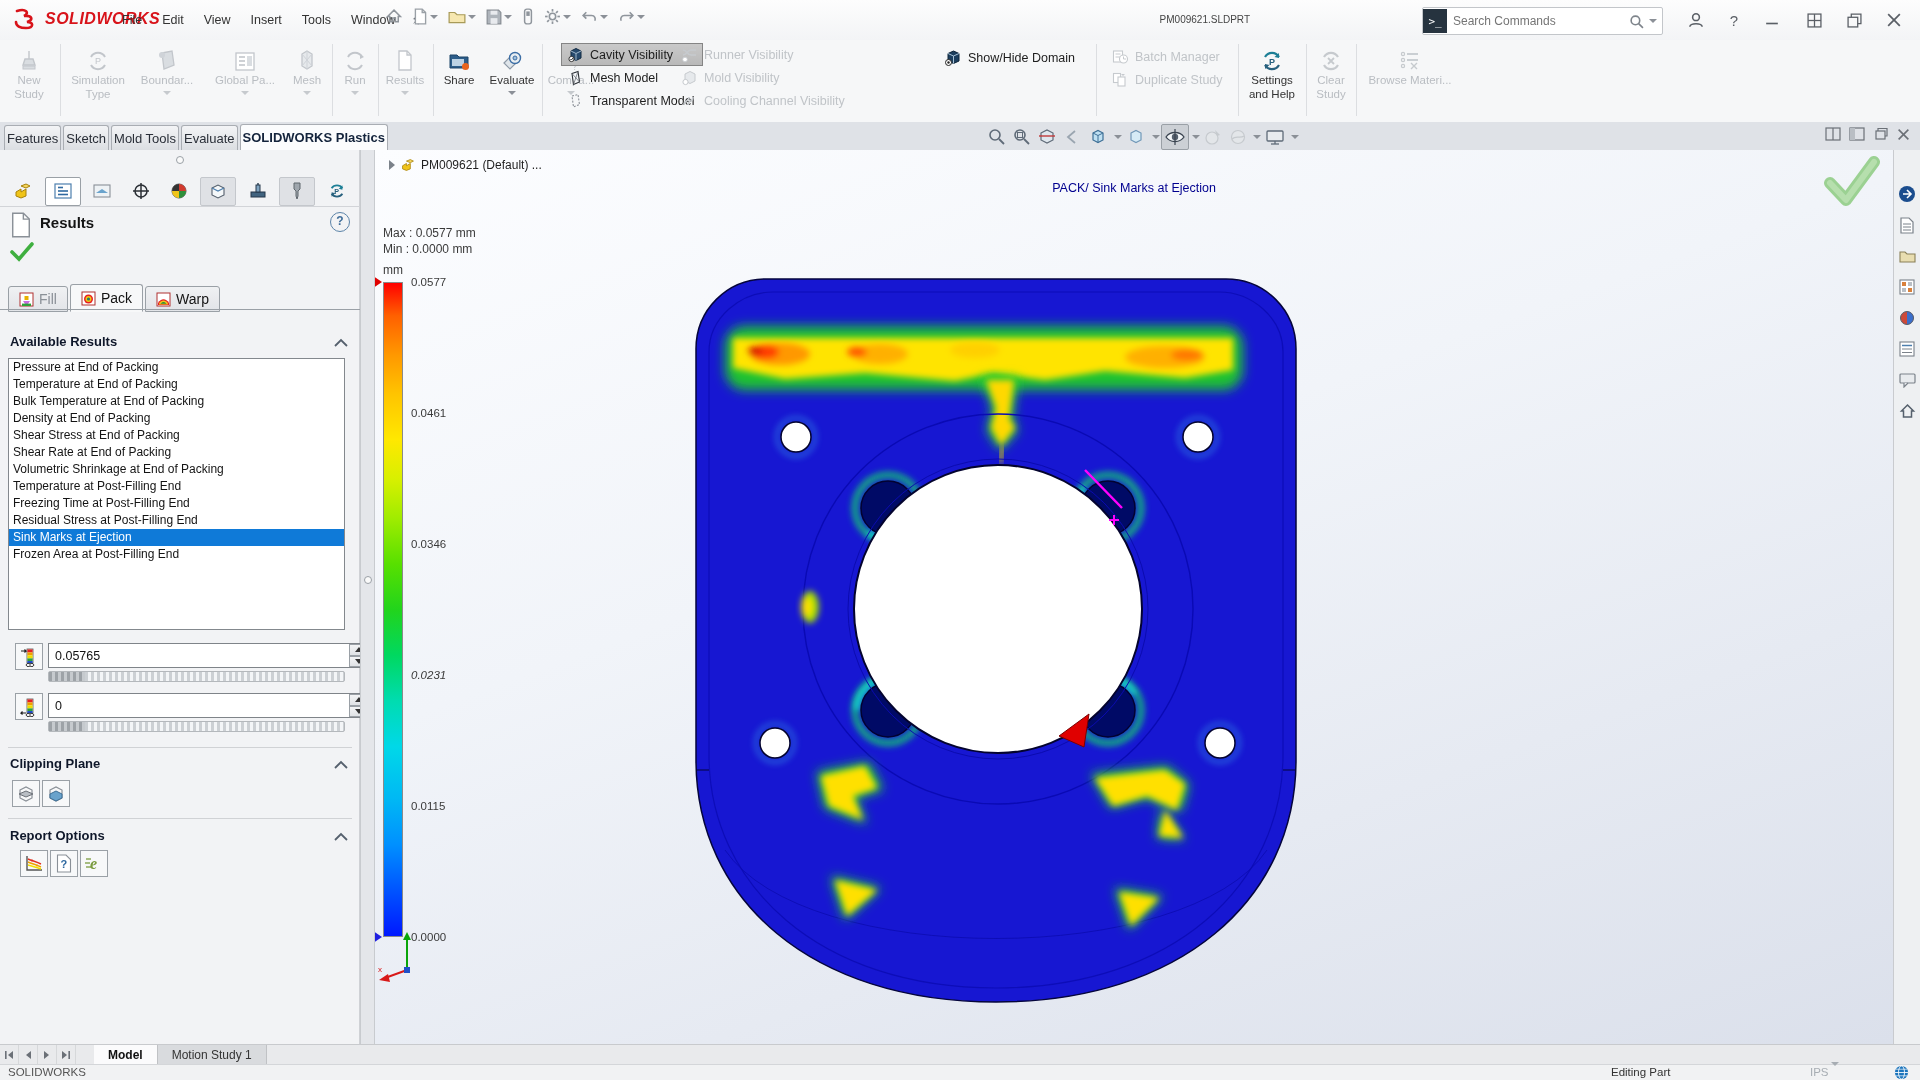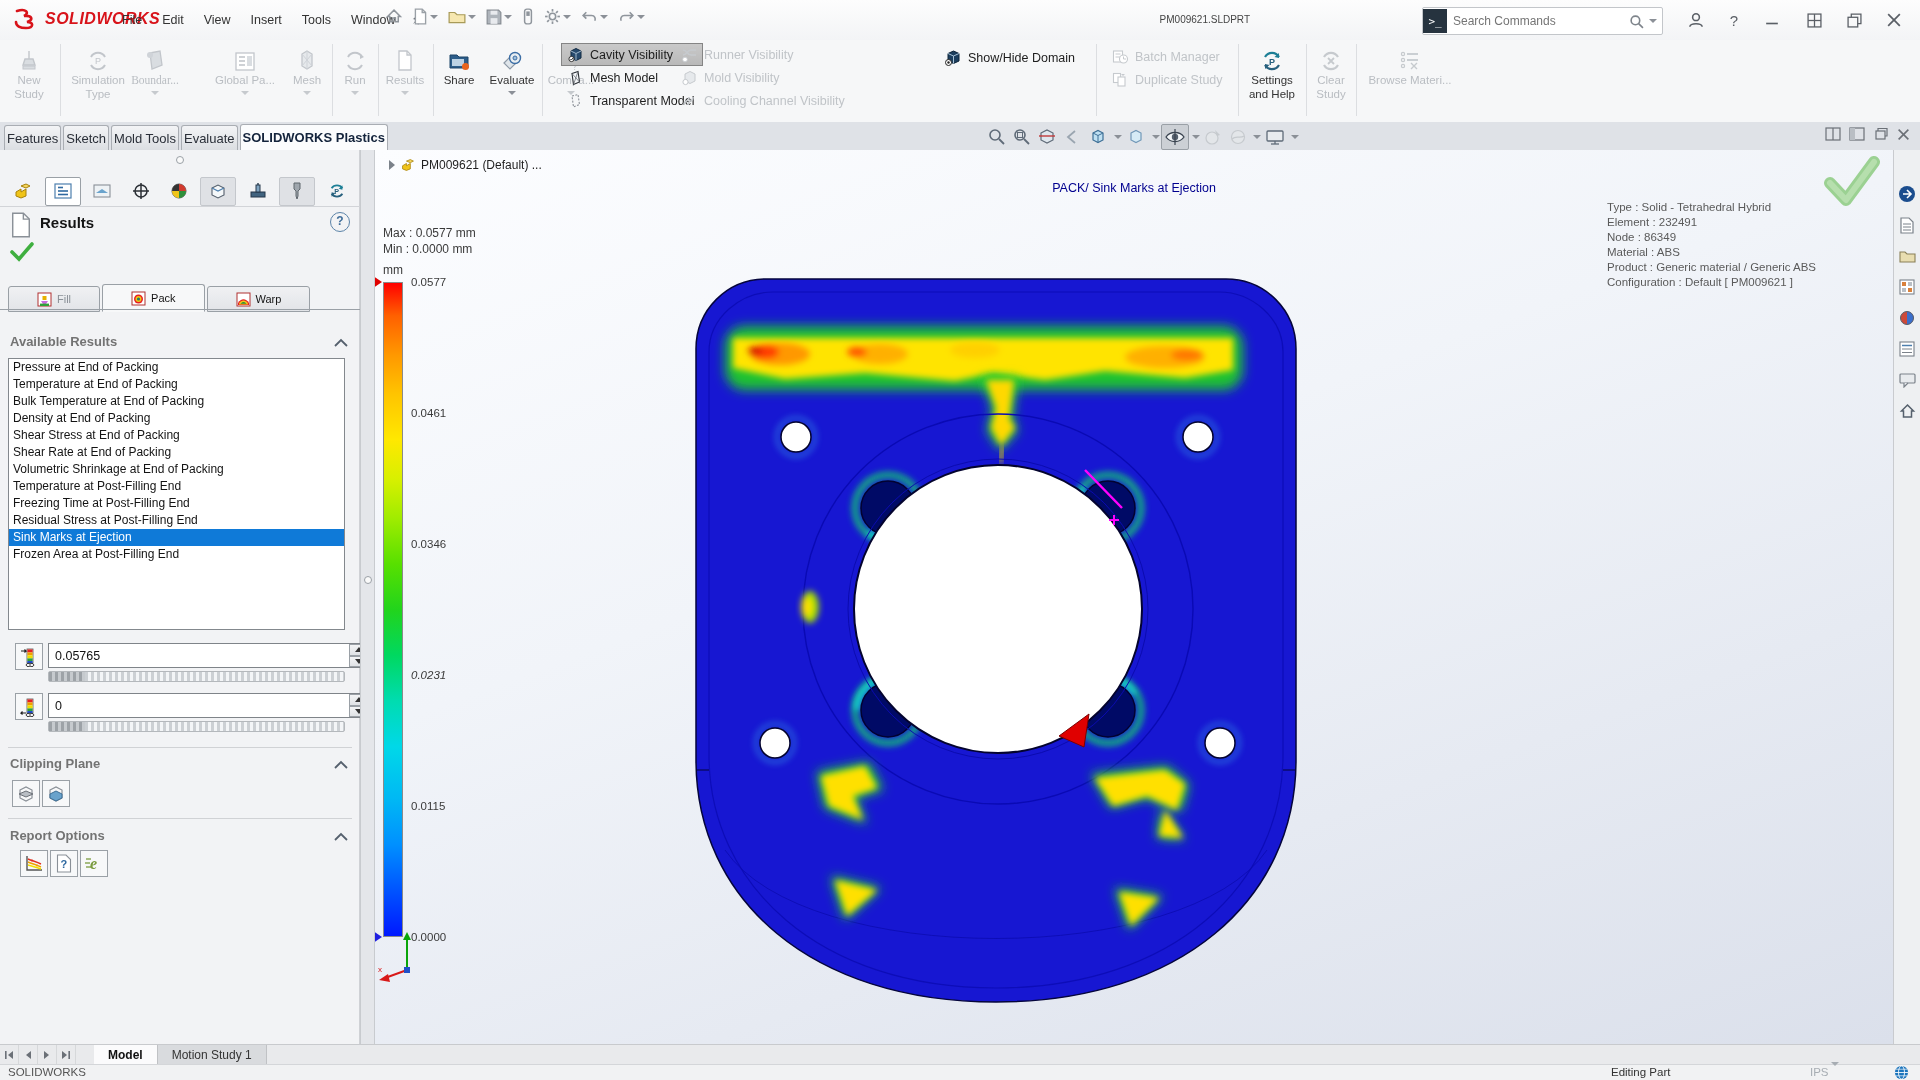--- a/index.html
+++ b/index.html
@@ -60,21 +60,21 @@
   .paneicons{position:absolute;right:10px;top:5px;display:flex;gap:8px;align-items:center;}
   
   .leftpanel{position:absolute;left:0;top:150px;width:360px;height:894px;
     background:#f2f3f5;border-right:1px solid #cfd1d5;box-sizing:border-box;}
   .ptoolrow{position:absolute;left:0;top:26px;width:360px;height:31px;border-bottom:1px solid #d2d4d8;
     display:flex;align-items:center;justify-content:space-around;padding:0 4px;box-sizing:border-box;}
   .ptool{width:34px;height:27px;display:flex;align-items:center;justify-content:center;border-radius:2px;}
   .ptool.active{background:#fff;border:1px solid #9aa0a6;}
   .ptool.shade{background:#dfe1e5;border:1px solid #c4c7cc;}
   .pm-title{position:absolute;left:40px;top:64px;font-size:15px;font-weight:bold;color:#141414;}
-  .sechdr{font-size:13px;font-weight:bold;color:#737373;}
+  .sechdr{font-size:13px;font-weight:bold;color:#0f172a;}
   .chev{position:absolute;width:14px;height:9px;}
   .listbox{position:absolute;left:8px;top:208px;width:337px;height:272px;background:#fff;
     border:1px solid #83888d;box-sizing:border-box;overflow:hidden;}
   .li{height:17px;line-height:17px;font-size:12px;color:#141414;padding-left:4px;white-space:nowrap;}
   .li.sel{background:#0f7ad8;color:#fff;}
   .spinwrap{position:absolute;left:48px;width:297px;height:25px;padding-left:24px;}
   .spinwrap input{position:absolute;left:0;top:0;width:100%;height:25px;border:1px solid #7f8489;
     font-size:12.5px;padding:0 22px 0 6px;box-sizing:border-box;font-family:"Liberation Sans",sans-serif;color:#111;}
   .spincol{position:absolute;right:1px;top:1px;width:19px;height:23px;display:flex;flex-direction:column;}
   .spinbtn{flex:1;background:linear-gradient(#f4f5f6,#dfe2e5);border:1px solid #9aa0a6;
@@ -83,21 +83,21 @@
   .tri-d{width:0;height:0;border-left:4px solid transparent;border-right:4px solid transparent;border-top:5px solid #333;}
   .ribbed{position:absolute;left:48px;width:297px;height:11px;border:1px solid #b4b8bc;border-radius:2px;
     background:repeating-linear-gradient(90deg,#ccd0d4 0 3px,#f3f5f7 3px 6px);box-sizing:border-box;}
   .ribbed .thumb{position:absolute;left:0;top:0;height:100%;width:36px;
     background:repeating-linear-gradient(90deg,#9da2a7 0 3px,#c6cace 3px 6px);}
   .iconbtn{position:absolute;width:28px;height:27px;background:#f7f8f9;border:1px solid #9aa0a6;
     display:flex;align-items:center;justify-content:center;box-sizing:border-box;}
   .pdivider{position:absolute;left:8px;width:344px;height:1px;background:#d0d2d5;}
   
   .ptabs{position:absolute;left:8px;top:134px;display:flex;align-items:flex-end;}
-  .ptab{height:24px;display:flex;align-items:center;gap:5px;padding:0 28px;font-size:11px;color:#141414;
+  .ptab{height:24px;display:flex;align-items:center;gap:5px;padding:0 10px;font-size:14px;color:#141414;
     background:linear-gradient(#f0f1f3,#e2e4e8);border:1px solid #9aa0a6;border-radius:3px 3px 0 0;margin-right:2px;}
   .ptab.dis{color:#8a9097;}
   .ptab.active{background:#f7f8f9;height:26px;border-bottom:1px solid #f7f8f9;font-weight:normal;}
   .ptabbase{position:absolute;left:0;top:159px;width:360px;height:1px;background:#9aa0a6;}
   
   .splitter{position:absolute;left:360px;top:150px;width:15px;height:894px;background:#e4e6ea;
     border-left:1px solid #c8cbcf;border-right:1px solid #c8cbcf;box-sizing:border-box;}
   .grip-dot{position:absolute;left:4px;width:6px;height:6px;border-radius:50%;
     background:#fafafa;border:1px solid #9aa0a6;}
   
@@ -278,21 +278,21 @@
     <div class="bigbtn dis" style="left:61px;width:74px;">
       <div class="bico">
           <svg width="24" height="24" viewBox="0 0 24 24">
             <path d="M5 8 A8 8 0 0 1 19 8 M19 16 A8 8 0 0 1 5 16" fill="none" stroke="#c2c6cb" stroke-width="2"></path>
             <text x="9" y="15" font-size="9" fill="#c2c6cb" font-family="Liberation Sans">P</text>
           </svg>
         </div>
       <div>Simulation</div>
         <div>Type</div>
     </div>
-    <div class="bigbtn dis" style="left:119px;width:72px;font-family:Liberation Serif, serif;">
+    <div class="bigbtn dis" style="left:131px;width:72px;">
       <div class="bico">
           <svg width="22" height="24" viewBox="0 0 22 24">
             <path d="M6 4 L16 2 L18 16 L8 20 Z" fill="#d9dde1" stroke="#c2c6cb" stroke-width="1.3"></path>
             <circle cx="6" cy="6" r="3" fill="#cfd3d8"></circle>
           </svg>
         </div>
       <div>Boundar...</div>
         <div class="ddown dis"></div>
     </div>
     <div class="bigbtn dis" style="left:207px;width:76px;">
@@ -985,28 +985,20 @@
       <g>
         <g filter="url(#soft2)">
             <polygon points="490,638 538,646 504,680" fill="#28d428"></polygon>
           </g>
         <g filter="url(#soft)">
             <polygon points="494,642 534,648 506,676" fill="#ffe000"></polygon>
           </g>
       </g>
     </svg>
 
-    <div class="infoblock">
-      <div>Type : Solid - Tetrahedral Hybrid</div>
-      <div>Element : 232491</div>
-      <div>Node : 86349</div>
-      <div>Material : ABS</div>
-      <div>Product : Generic material / Generic ABS</div>
-      <div>Configuration : Default [ PM009621 ]</div>
-    </div>
 
     <svg class="abs" style="left:1448px;top:5px;" width="58" height="52" viewBox="0 0 58 52">
       <path d="M7 28 L23 45 L51 7" fill="none" stroke="#8cca80" stroke-width="12" stroke-linecap="round" stroke-linejoin="round" opacity=".85"></path>
       <path d="M7 28 L23 45 L51 7" fill="none" stroke="#b9e0b0" stroke-width="6" stroke-linecap="round" stroke-linejoin="round" opacity=".9"></path>
     </svg>
   </div>
 
   <div class="taskstrip">
     <span class="tsicon" style="top:34px;">
       <svg width="18" height="18" viewBox="0 0 18 18">

